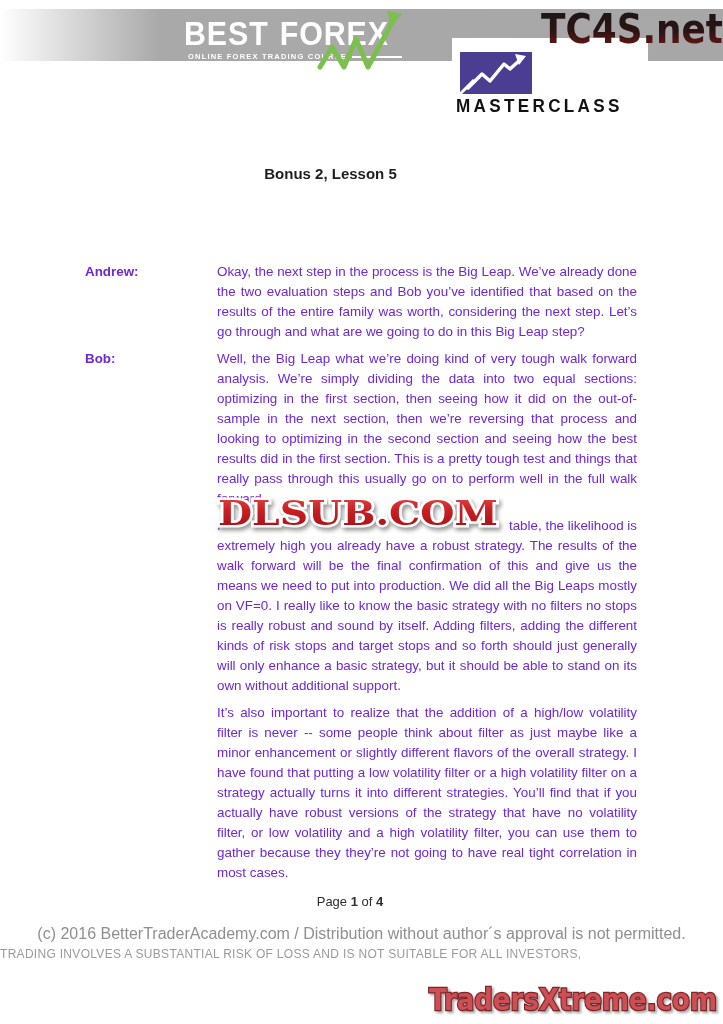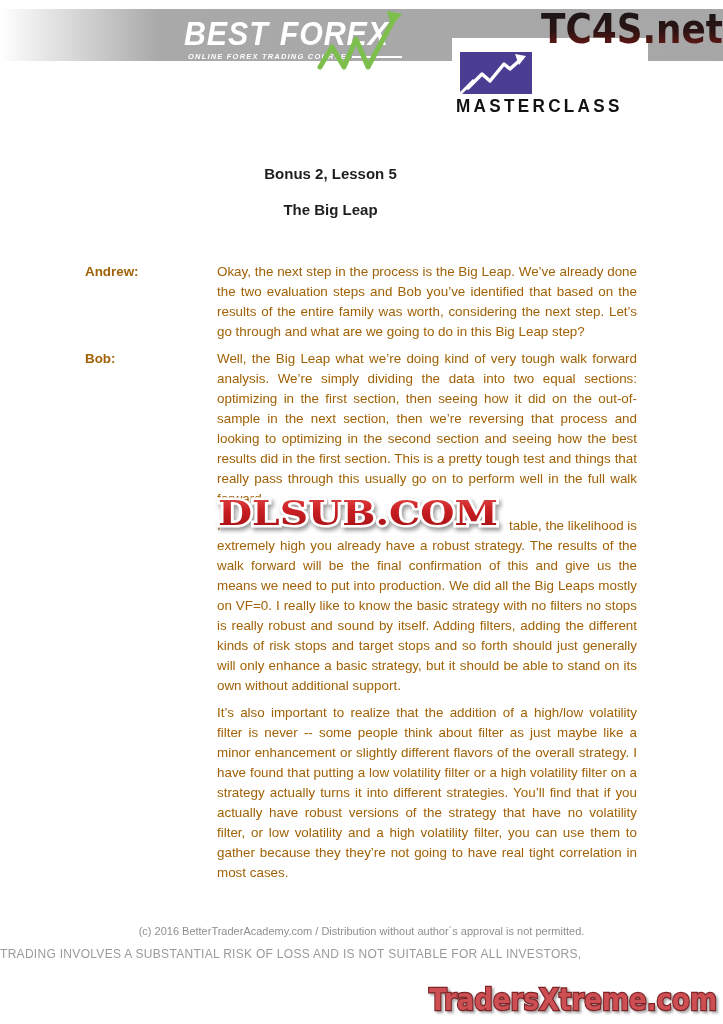--- a/index.html
+++ b/index.html
@@ -5,21 +5,20 @@
   html,body { margin:0; padding:0; background:#ffffff; }
   .page {
     position:relative; width:723px; height:1024px; background:#ffffff;
     font-family:"Liberation Sans", sans-serif; overflow:hidden;
   }
 
   
   .banner {
     position:absolute; top:9px; left:0; width:723px; height:52px;
     background:linear-gradient(90deg, #ffffff 0%, #a9a9a9 22%, #a7a7a7 100%);
-    font-style:italic;
   }
   .brand {
     position:absolute; left:184px; top:6px; color:#ffffff; font-weight:bold;
     font-size:33px; letter-spacing:1px; white-space:nowrap;
     transform:scaleX(0.92); transform-origin:left top;
   }
   .brand .w2 { margin-left:12px; }
   .tagline-row { position:absolute; left:188px; top:43px; display:flex; align-items:center; }
   .tagline { color:#ffffff; font-size:7.5px; font-weight:bold; letter-spacing:1.2px; white-space:nowrap; }
   .tagline-line { width:50px; height:2px; background:#ffffff; margin-left:5px; }
@@ -42,33 +41,33 @@
   .mc-masterclass { font-size:18px; font-weight:bold; color:#121212; letter-spacing:3.5px; margin-top:2px; white-space:nowrap; transform:scaleX(0.95); transform-origin:left; }
 
   .tc4s { position:absolute; left:540px; top:3px; width:184px; height:50px; }
 
   
   .title { position:absolute; width:661px; text-align:center; font-weight:bold; color:#1e1e1e; font-size:15px; }
   .t1 { top:165px; }
   .t2 { top:201px; }
 
   
-  .transcript { position:absolute; left:85px; top:262px; width:552px; font-size:13.4px; color:#a16207; }
+  .transcript { position:absolute; left:85px; top:262px; width:552px; font-size:13.4px; color:#6d28d9; }
   .para { display:flex; margin-bottom:7px; }
   .speaker { width:132px; flex-shrink:0; font-weight:bold; line-height:20px; }
   .ptext { width:420px; text-align:justify; line-height:20px; }
   .obscured-line { display:flex; justify-content:space-between; line-height:20px; }
 
   
   .dlsub { position:absolute; left:212px; top:490px; width:292px; height:46px; }
   .tx { position:absolute; left:424px; top:978px; width:298px; height:44px; }
 
   
   .pagefooter { position:absolute; top:894px; left:0; width:700px; text-align:center; font-size:13px; color:#2e2e2e; }
-  .copyright { position:absolute; top:925px; left:0; width:723px; text-align:center; font-size:11px; color:#8f8f8f; }
+  .copyright { position:absolute; top:925px; left:0; width:723px; text-align:center; font-size:16px; color:#8f8f8f; }
   .disclaimer { position:absolute; top:947px; left:0; width:621px; text-align:left; font-size:12px; color:#9a9a9a; line-height:15px; letter-spacing:0.3px; }
 </style>
 </head>
 <body>
 
 <div class="page">
 
   <div class="banner">
     <div class="brand">
       <span class="w1">BEST</span><span class="w2">FOREX</span>
@@ -101,21 +100,20 @@
       <linearGradient id="tcg" x1="0" y1="0" x2="0" y2="1">
         <stop offset="0%" stop-color="#181818"></stop>
         <stop offset="55%" stop-color="#2c1313"></stop>
         <stop offset="100%" stop-color="#7d1a12"></stop>
       </linearGradient>
     </defs>
     <text x="1" y="40" font-family="DejaVu Sans, sans-serif" font-size="40" font-weight="bold" textLength="182" lengthAdjust="spacingAndGlyphs" fill="url(#tcg)">TC4S.net</text>
   </svg>
 
   <div class="title t1">Bonus 2, Lesson 5</div>
-  <div class="title t2">The Big Leap</div>
 
   <div class="transcript">
     <div class="para">
       <div class="speaker">Andrew:</div>
       <div class="ptext">Okay, the next step in the process is the Big Leap. We’ve already done the two evaluation steps and Bob you’ve identified that based on the results of the entire family was worth, considering the next step. Let’s go through and what are we going to do in this Big Leap step?</div>
     </div>
     <div class="para">
       <div class="speaker">Bob:</div>
       <div class="ptext">Well, the Big Leap what we’re doing kind of very tough walk forward analysis. We’re simply dividing the data into two equal sections: optimizing in the first section, then seeing how it did on the out-of-sample in the next section, then we’re reversing that process and looking to optimizing in the second section and seeing how the best results did in the first section. This is a pretty tough test and things that really pass through this usually go on to perform well in the full walk forward.</div>
     </div>
@@ -139,20 +137,26 @@
     <defs>
       <linearGradient id="dlg" x1="0" y1="0" x2="0" y2="1">
         <stop offset="0%" stop-color="#e74b4b"></stop>
         <stop offset="45%" stop-color="#c81e22"></stop>
         <stop offset="100%" stop-color="#9d0f13"></stop>
       </linearGradient>
     </defs>
     <text x="6" y="35" font-family="DejaVu Serif, serif" font-size="34" font-weight="bold" textLength="280" lengthAdjust="spacingAndGlyphs" fill="url(#dlg)" stroke="#ffffff" stroke-width="5" paint-order="stroke" style="filter:drop-shadow(2px 3px 2px rgba(120,120,120,0.75));">DLSUB.COM</text>
   </svg>
 
+  <div class="pagefooter">
+    <span>Page</span>
+    <b>1</b>
+    <span>of</span>
+    <b>4</b>
+  </div>
 
   <div class="copyright">(c) 2016 BetterTraderAcademy.com / Distribution without author´s approval is not permitted.</div>
   <div class="disclaimer">
     <div>TRADING INVOLVES A SUBSTANTIAL RISK OF LOSS AND IS NOT SUITABLE FOR ALL INVESTORS,</div>
   </div>
 
   <svg class="tx" viewBox="0 0 298 44">
     <text x="5" y="32" font-family="DejaVu Sans, sans-serif" font-size="30" font-weight="bold" textLength="288" lengthAdjust="spacingAndGlyphs" fill="#cd4f54" stroke="#7d2426" stroke-width="2.5" paint-order="stroke" style="filter:drop-shadow(2px 2px 1px rgba(150,150,150,0.8));">TradersXtreme.com</text>
   </svg>
 

